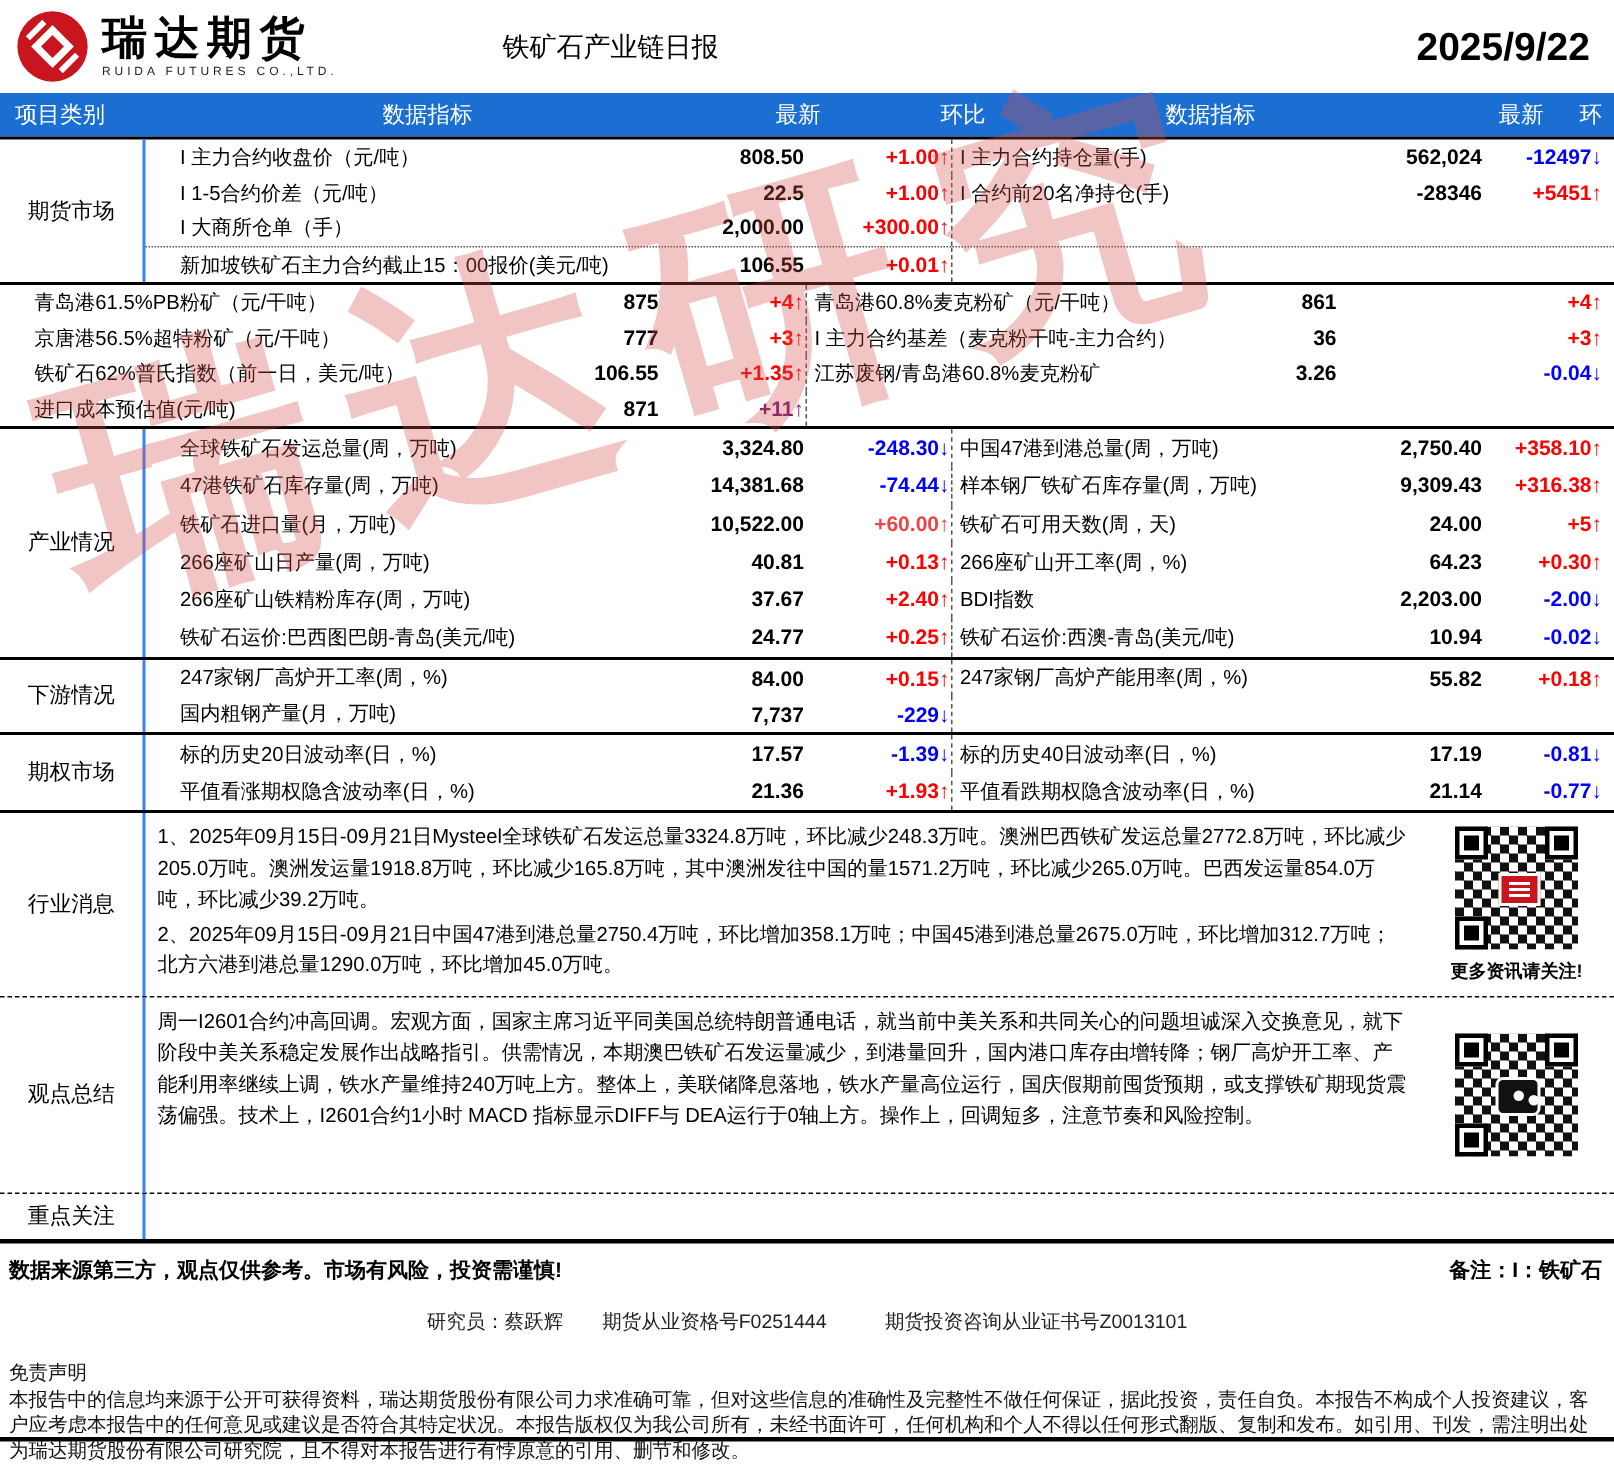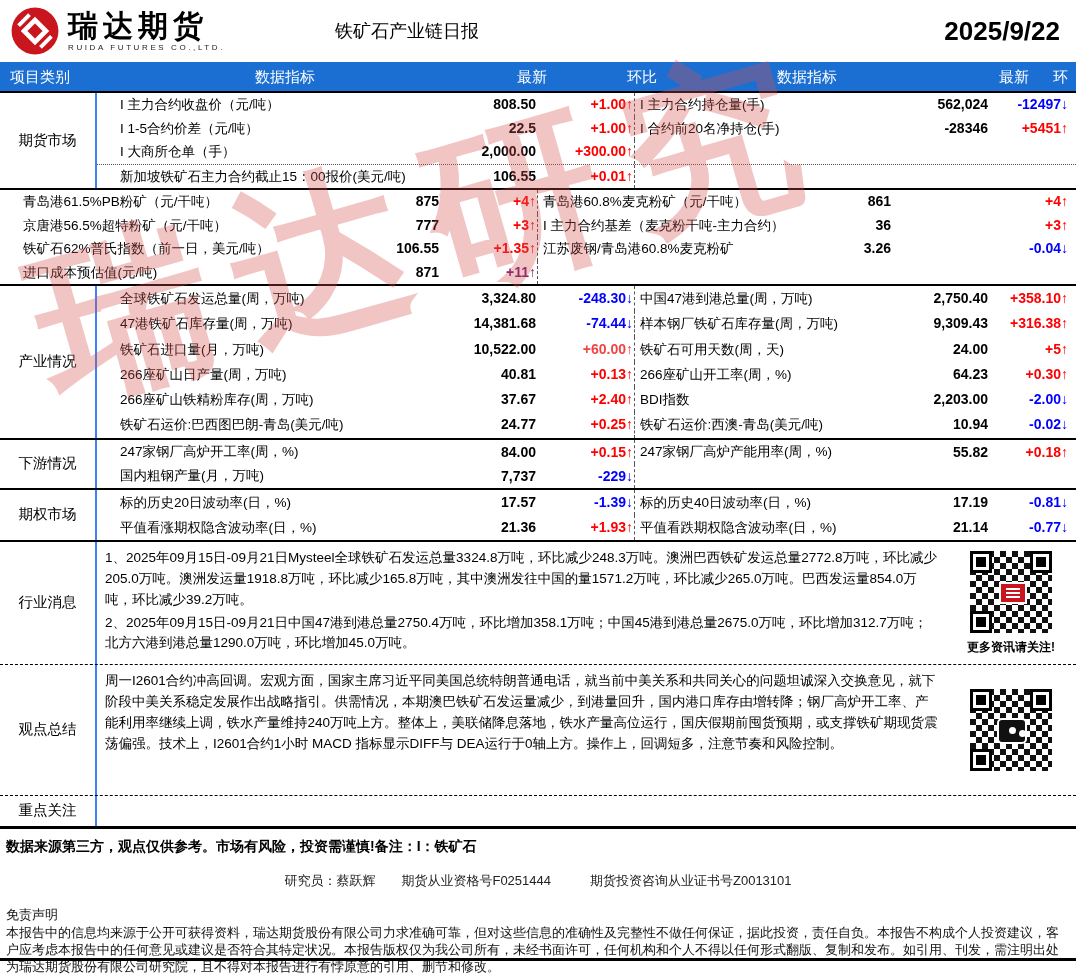--- a/index.html
+++ b/index.html
@@ -65,21 +65,21 @@
   .f-tl{left:0;top:0;} .f-tr{right:0;top:0;} .f-bl{left:0;bottom:0;}
   .qr-badge{position:absolute;left:29px;top:31px;width:24px;height:18px;background:#c9151e;
             border:2px solid #fff;display:flex;align-items:center;justify-content:center;}
   .qr-badge i{display:block;width:14px;height:2px;background:#fff;box-shadow:0 4px 0 #fff,0 -4px 0 #fff;}
   .qr-badge.wc{background:#111;border-radius:5px;width:26px;height:22px;left:27px;top:29px;}
   .qr-badge.wc i{width:7px;height:7px;border-radius:50%;background:#fff;box-shadow:10px 3px 0 #fff;}
   .qr-caption{margin-top:5px;font-size:12px;font-weight:bold;white-space:nowrap;}
   .focus-row{min-height:30px;}
 
   
-  .foot1{display:flex;font-weight:bold;font-size:14px;
+  .foot1{display:flex;justify-content:space-between;font-weight:bold;font-size:14px;
          padding:9px 8px 0 6px;}
   .researcher{text-align:center;font-size:13px;margin-top:16px;color:#222;}
   .disclaimer{font-size:13px;line-height:1.32;padding:16px 12px 0 6px;color:#111;}
   .disclaimer .d-title{margin-bottom:1px;}
   .bottom-bar{position:absolute;left:0;right:0;bottom:18px;height:3px;background:#000;}
 
   
   .watermark{position:absolute;left:40px;top:220px;width:1000px;z-index:5;pointer-events:none;
              font-size:175px;font-weight:bold;color:rgba(216,80,80,0.33);letter-spacing:28px;
              transform:rotate(-16deg);transform-origin:left center;white-space:nowrap;}

